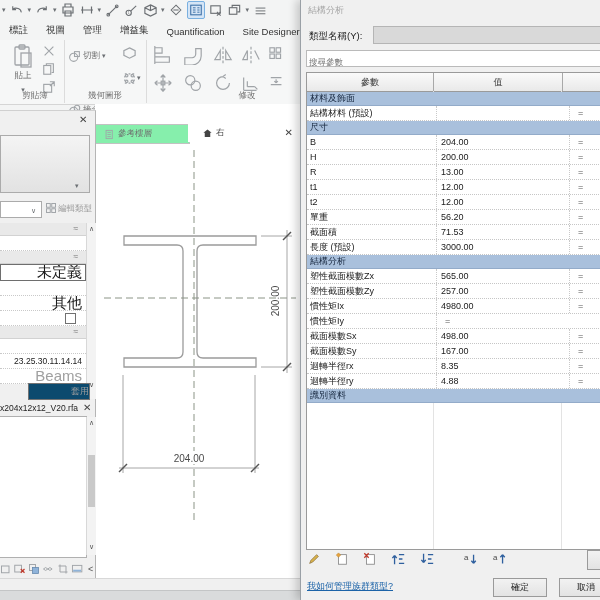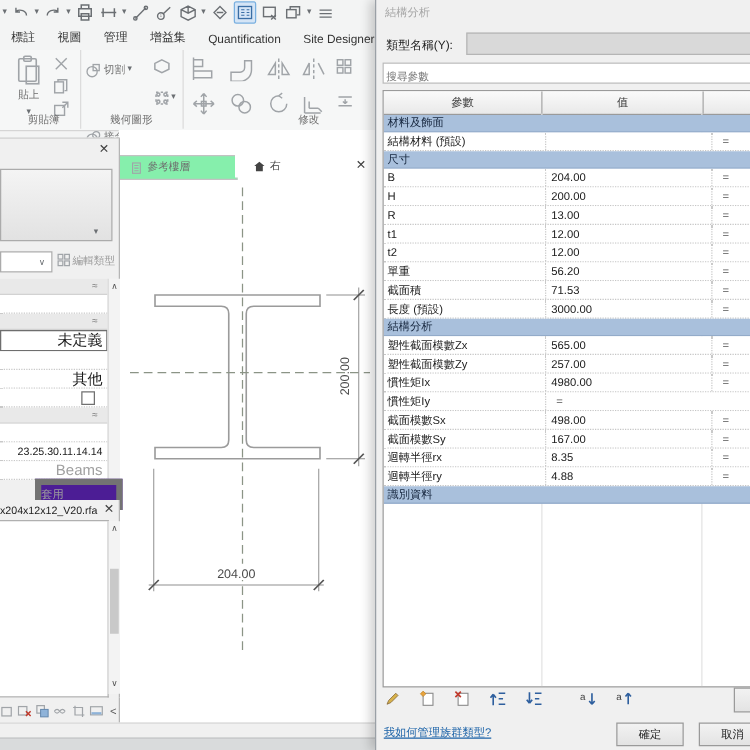--- a/index.html
+++ b/index.html
@@ -20,25 +20,25 @@
   .ribbon{left:0;top:40px;width:300px;height:64px;background:#f6f7f7;border-bottom:1px solid #d5d5d5;}
   .rpanel{position:absolute;top:0;height:63px;border-right:1px solid #dcdcdc;}
   .plabel{position:absolute;bottom:1px;left:0;right:0;text-align:center;font-size:8.5px;color:#6e6e6e;}
   .rsmalltxt{font-size:8.5px;color:#6e6e6e;white-space:nowrap;}
 
   
   .palette{left:0;top:110px;width:95px;height:468px;background:#f0f0f0;border-right:1px solid #b5b5b5;border-top:1px solid #d0d0d0;}
   .closeX{font-size:10px;color:#444;line-height:10px;}
   .typesel{left:0;top:24px;width:88px;height:56px;background:linear-gradient(#f4f4f4,#e2e2e2);border:1px solid #ababab;}
   .combo{background:#fff;border:1px solid #ababab;height:15px;font-size:8px;color:#555;}
-  .prow{position:relative;background:#fff;border-bottom:1px dotted #c9c9c9;font-size:12px;line-height:14px;height:14px;text-align:right;padding-right:4px;}
+  .prow{position:relative;background:#fff;border-bottom:1px dotted #c9c9c9;font-size:15px;line-height:14px;height:14px;text-align:right;padding-right:4px;}
   .pghead{background:#e9e9e9;height:12px;border-bottom:1px solid #d2d2d2;font-size:8px;color:#777;text-align:right;padding-right:8px;line-height:12px;}
   .scrollgut{background:#f3f3f3;border-left:1px solid #d8d8d8;}
   .sarrow{font-size:7px;color:#555;text-align:center;}
-  .applybtn{background:#4c1d95;border:5px solid #737373;color:#9e9e9e;font-size:9px;text-align:left;line-height:14px;}
+  .applybtn{background:#0c4a6e;border:1px solid #737373;color:#9e9e9e;font-size:9px;text-align:right;line-height:14px;}
 
   
   .browser{left:0;top:400px;width:95px;height:158px;background:#f0f0f0;border-right:1px solid #b5b5b5;}
   .btitle{font-size:8.5px;color:#222;white-space:nowrap;}
   .bbody{left:0;top:16px;width:86px;height:140px;background:#fff;border:1px solid #b0b0b0;border-left:none;}
   .thumb{background:#c9c9c9;width:7px;}
 
   
   .canvas{left:95px;top:104px;width:205px;height:474px;background:#fff;}
   .vtab{position:absolute;top:20px;height:18px;display:flex;align-items:center;font-size:8.5px;}

